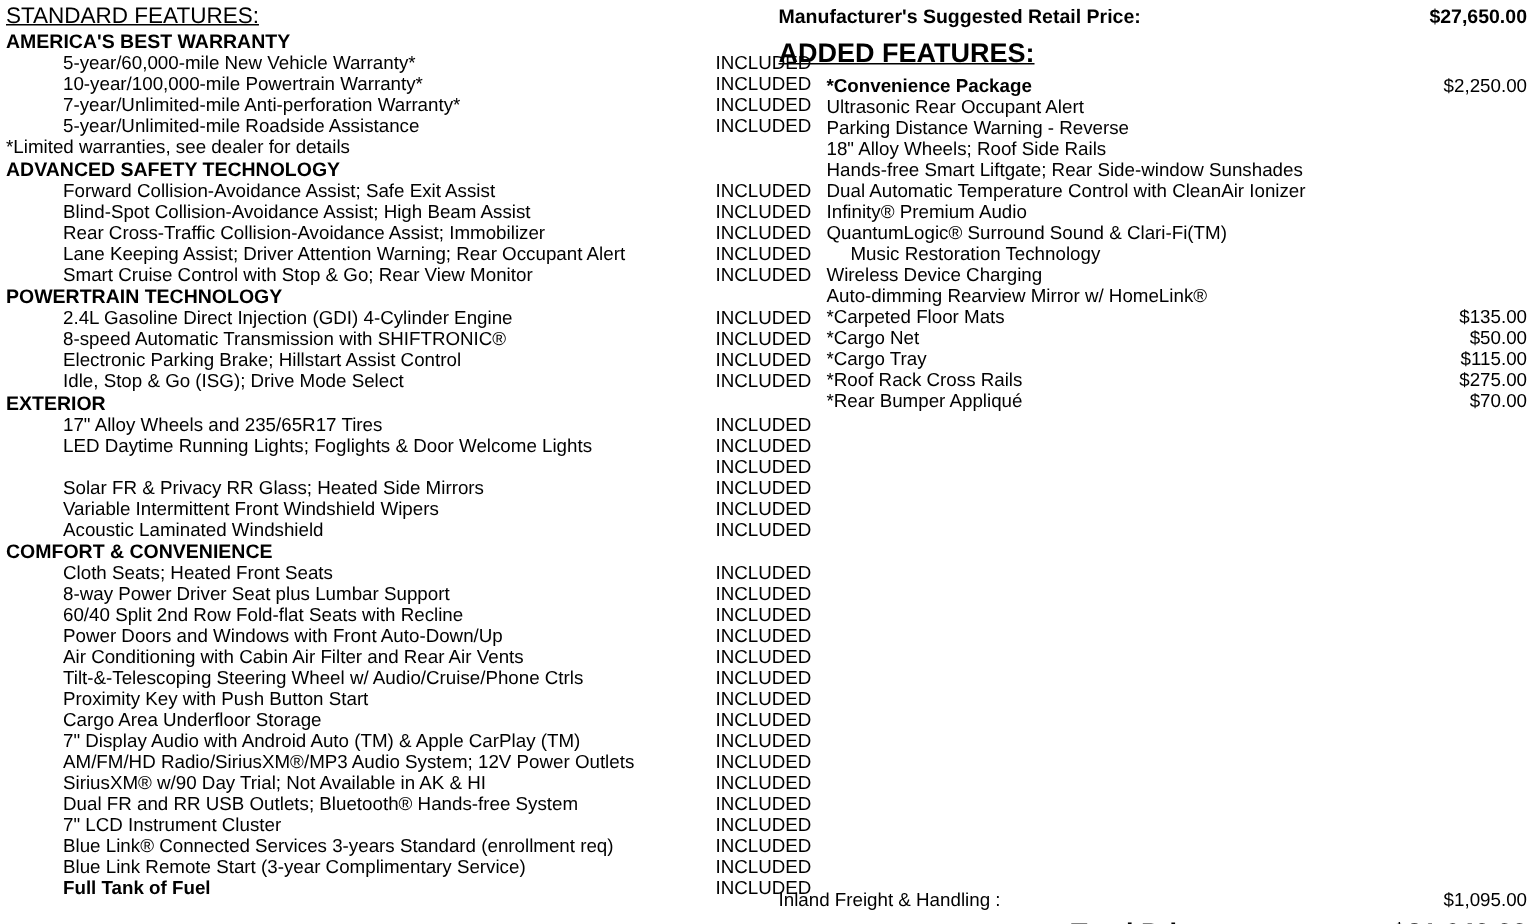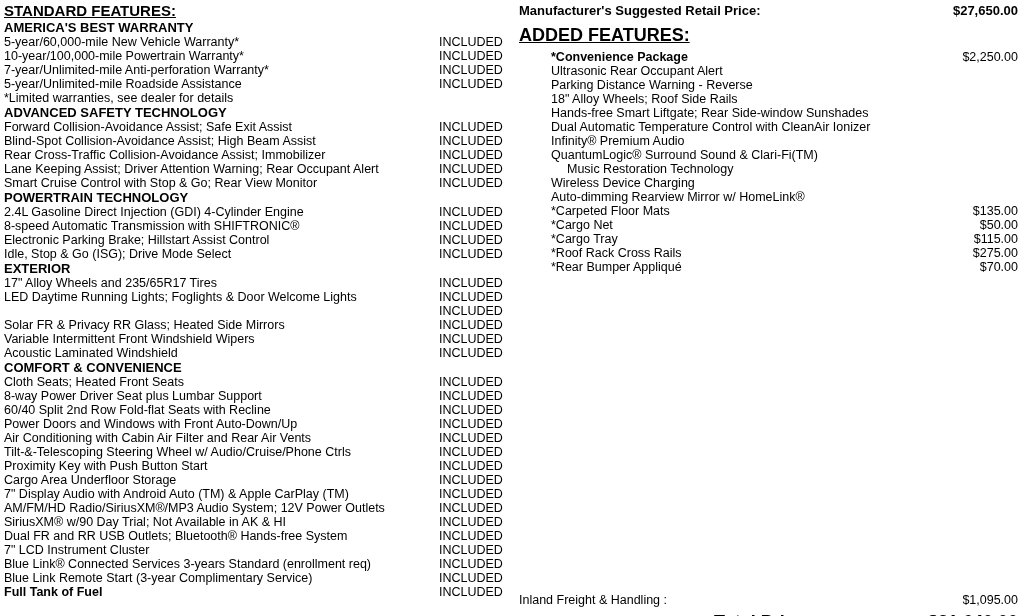--- a/index.html
+++ b/index.html
@@ -23,36 +23,37 @@
 
   
   .left-col {
     position: absolute;
     left: 4px;
     top: 2px;
     width: 505px;
   }
   .col-title {
     font-size: 15px;
-    font-weight: bold;
+    font-weight: normal;
     text-decoration: underline;
     line-height: 17px;
     margin: 0 0 1px 0;
   }
   .group-head {
     font-size: 13px;
     font-weight: bold;
     line-height: 15px;
   }
   .feat-row {
     position: relative;
     height: 14px;
     line-height: 14px;
     font-size: 12.5px;
     white-space: nowrap;
+    margin-left: 38px;
   }
   .feat-row.bold .feat-label { font-weight: bold; }
   .feat-label {
     position: absolute;
     left: 0;
     top: 0;
   }
   .feat-incl {
     position: absolute;
     left: 435px;

